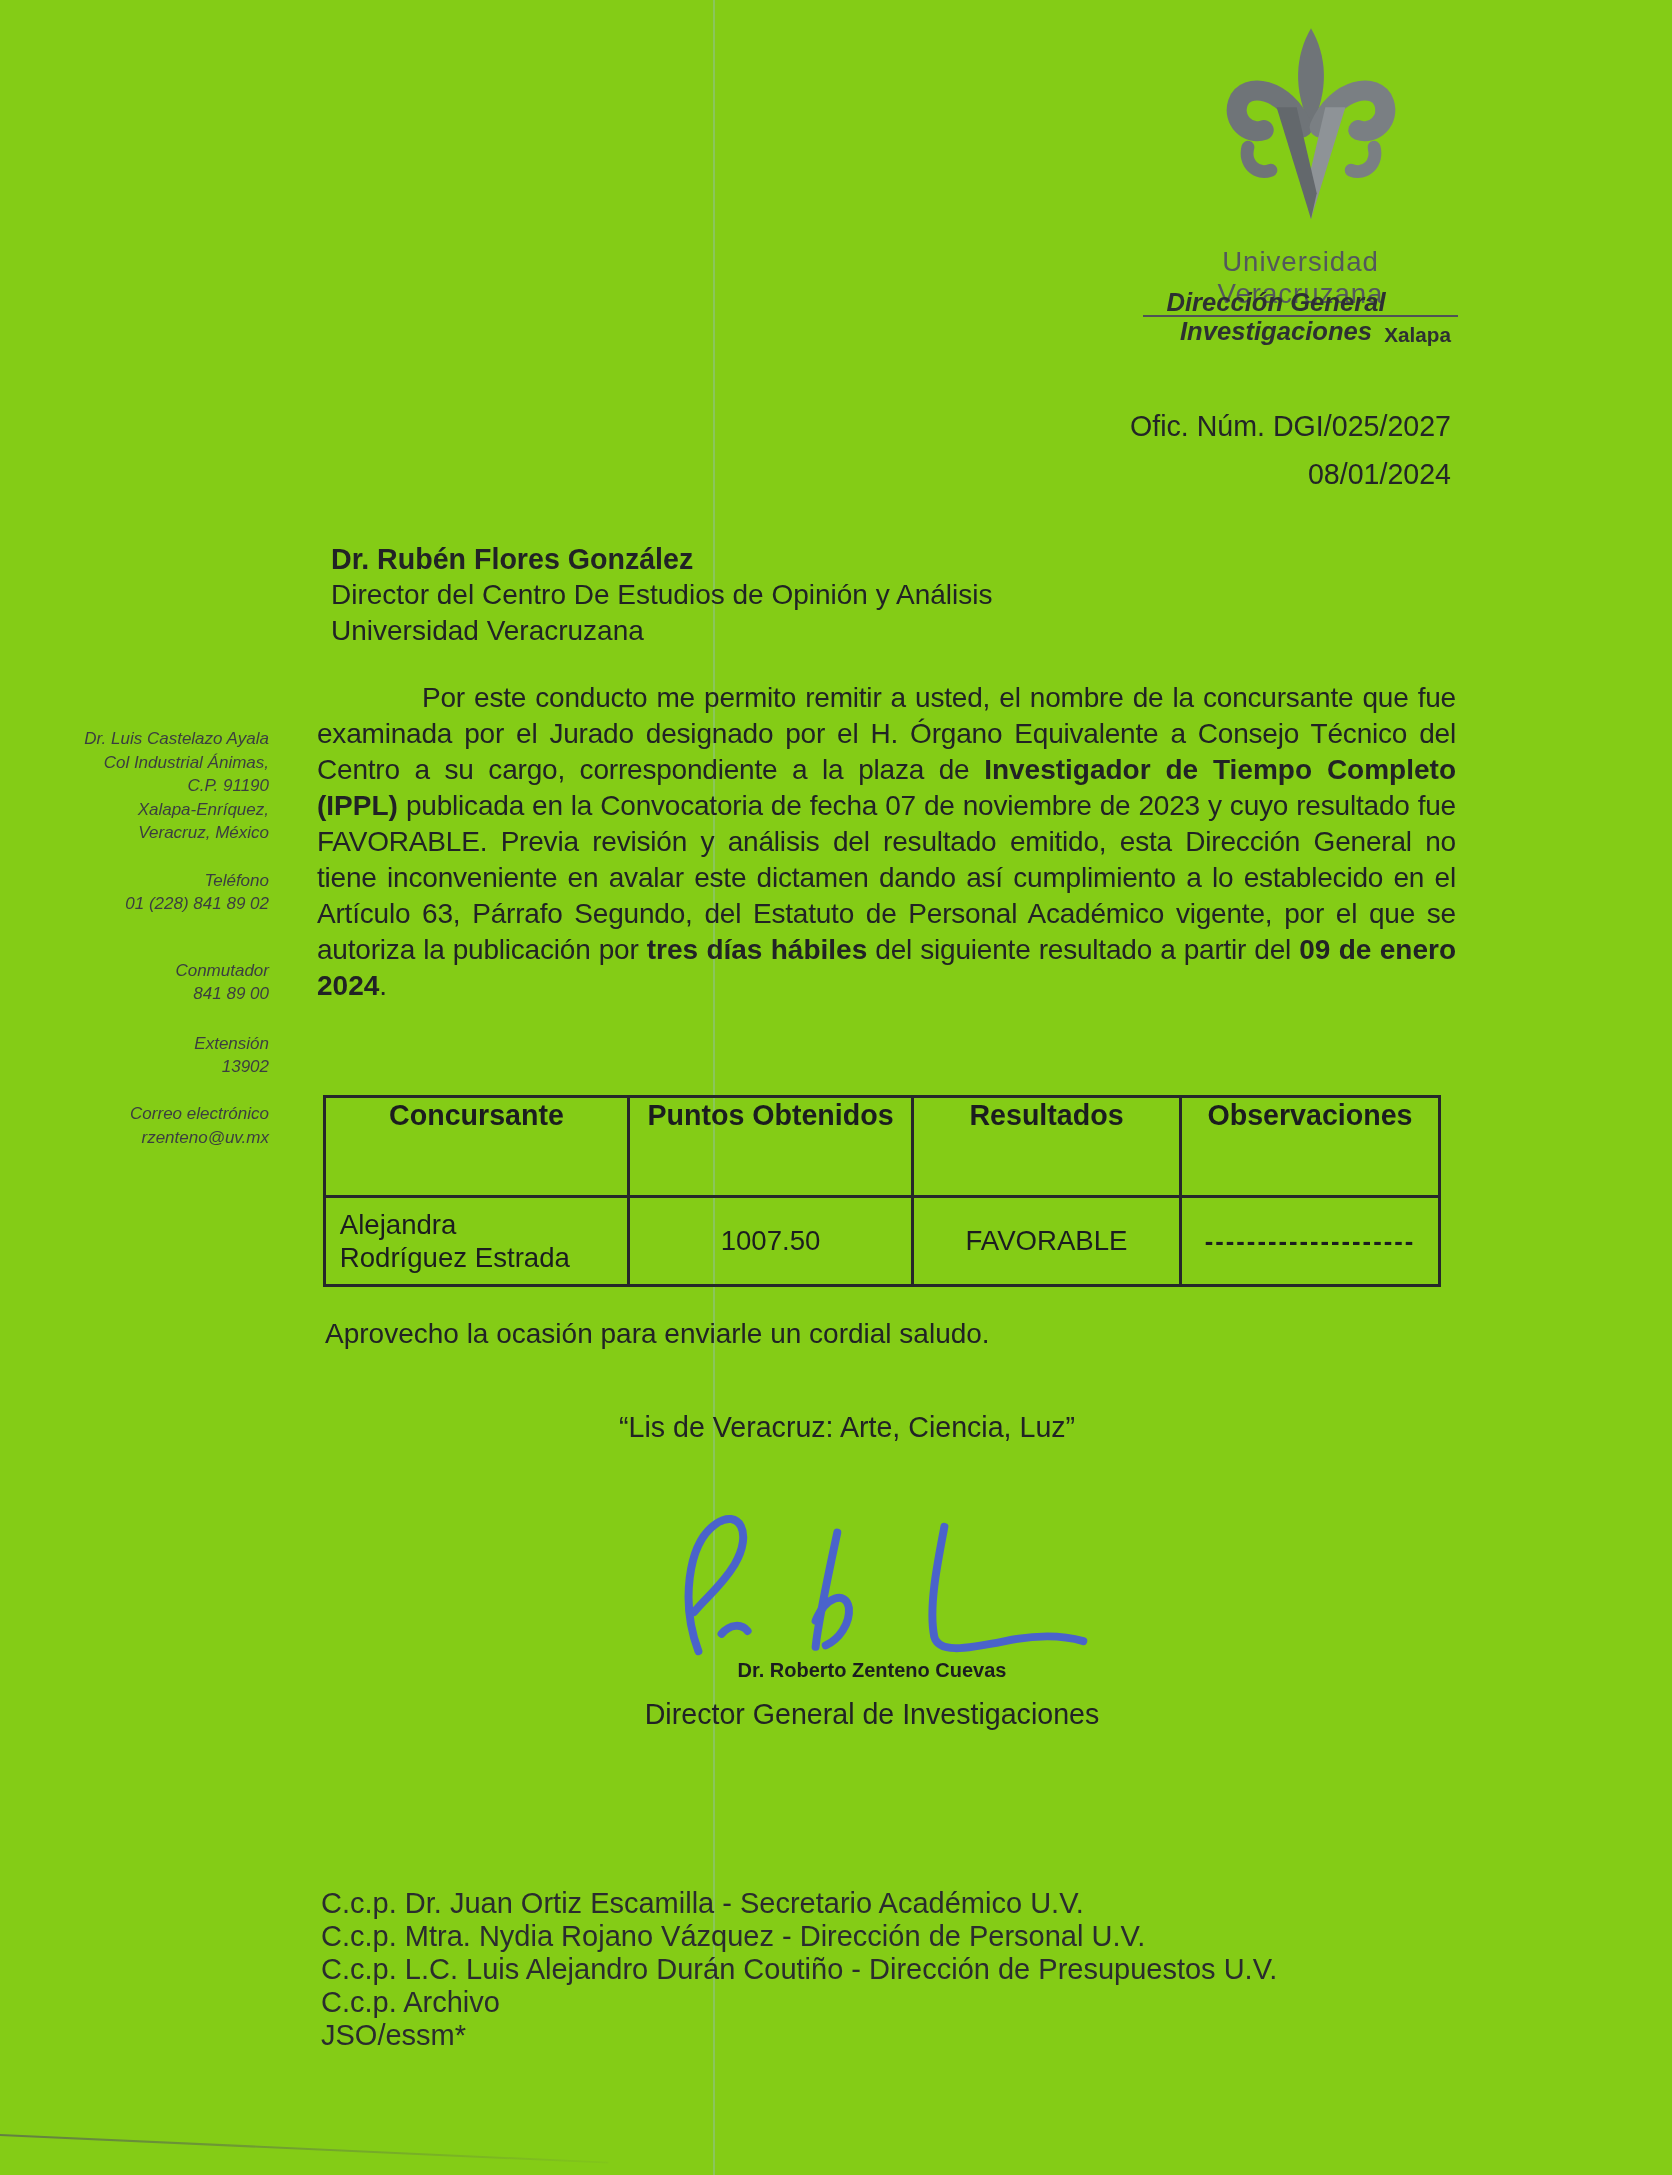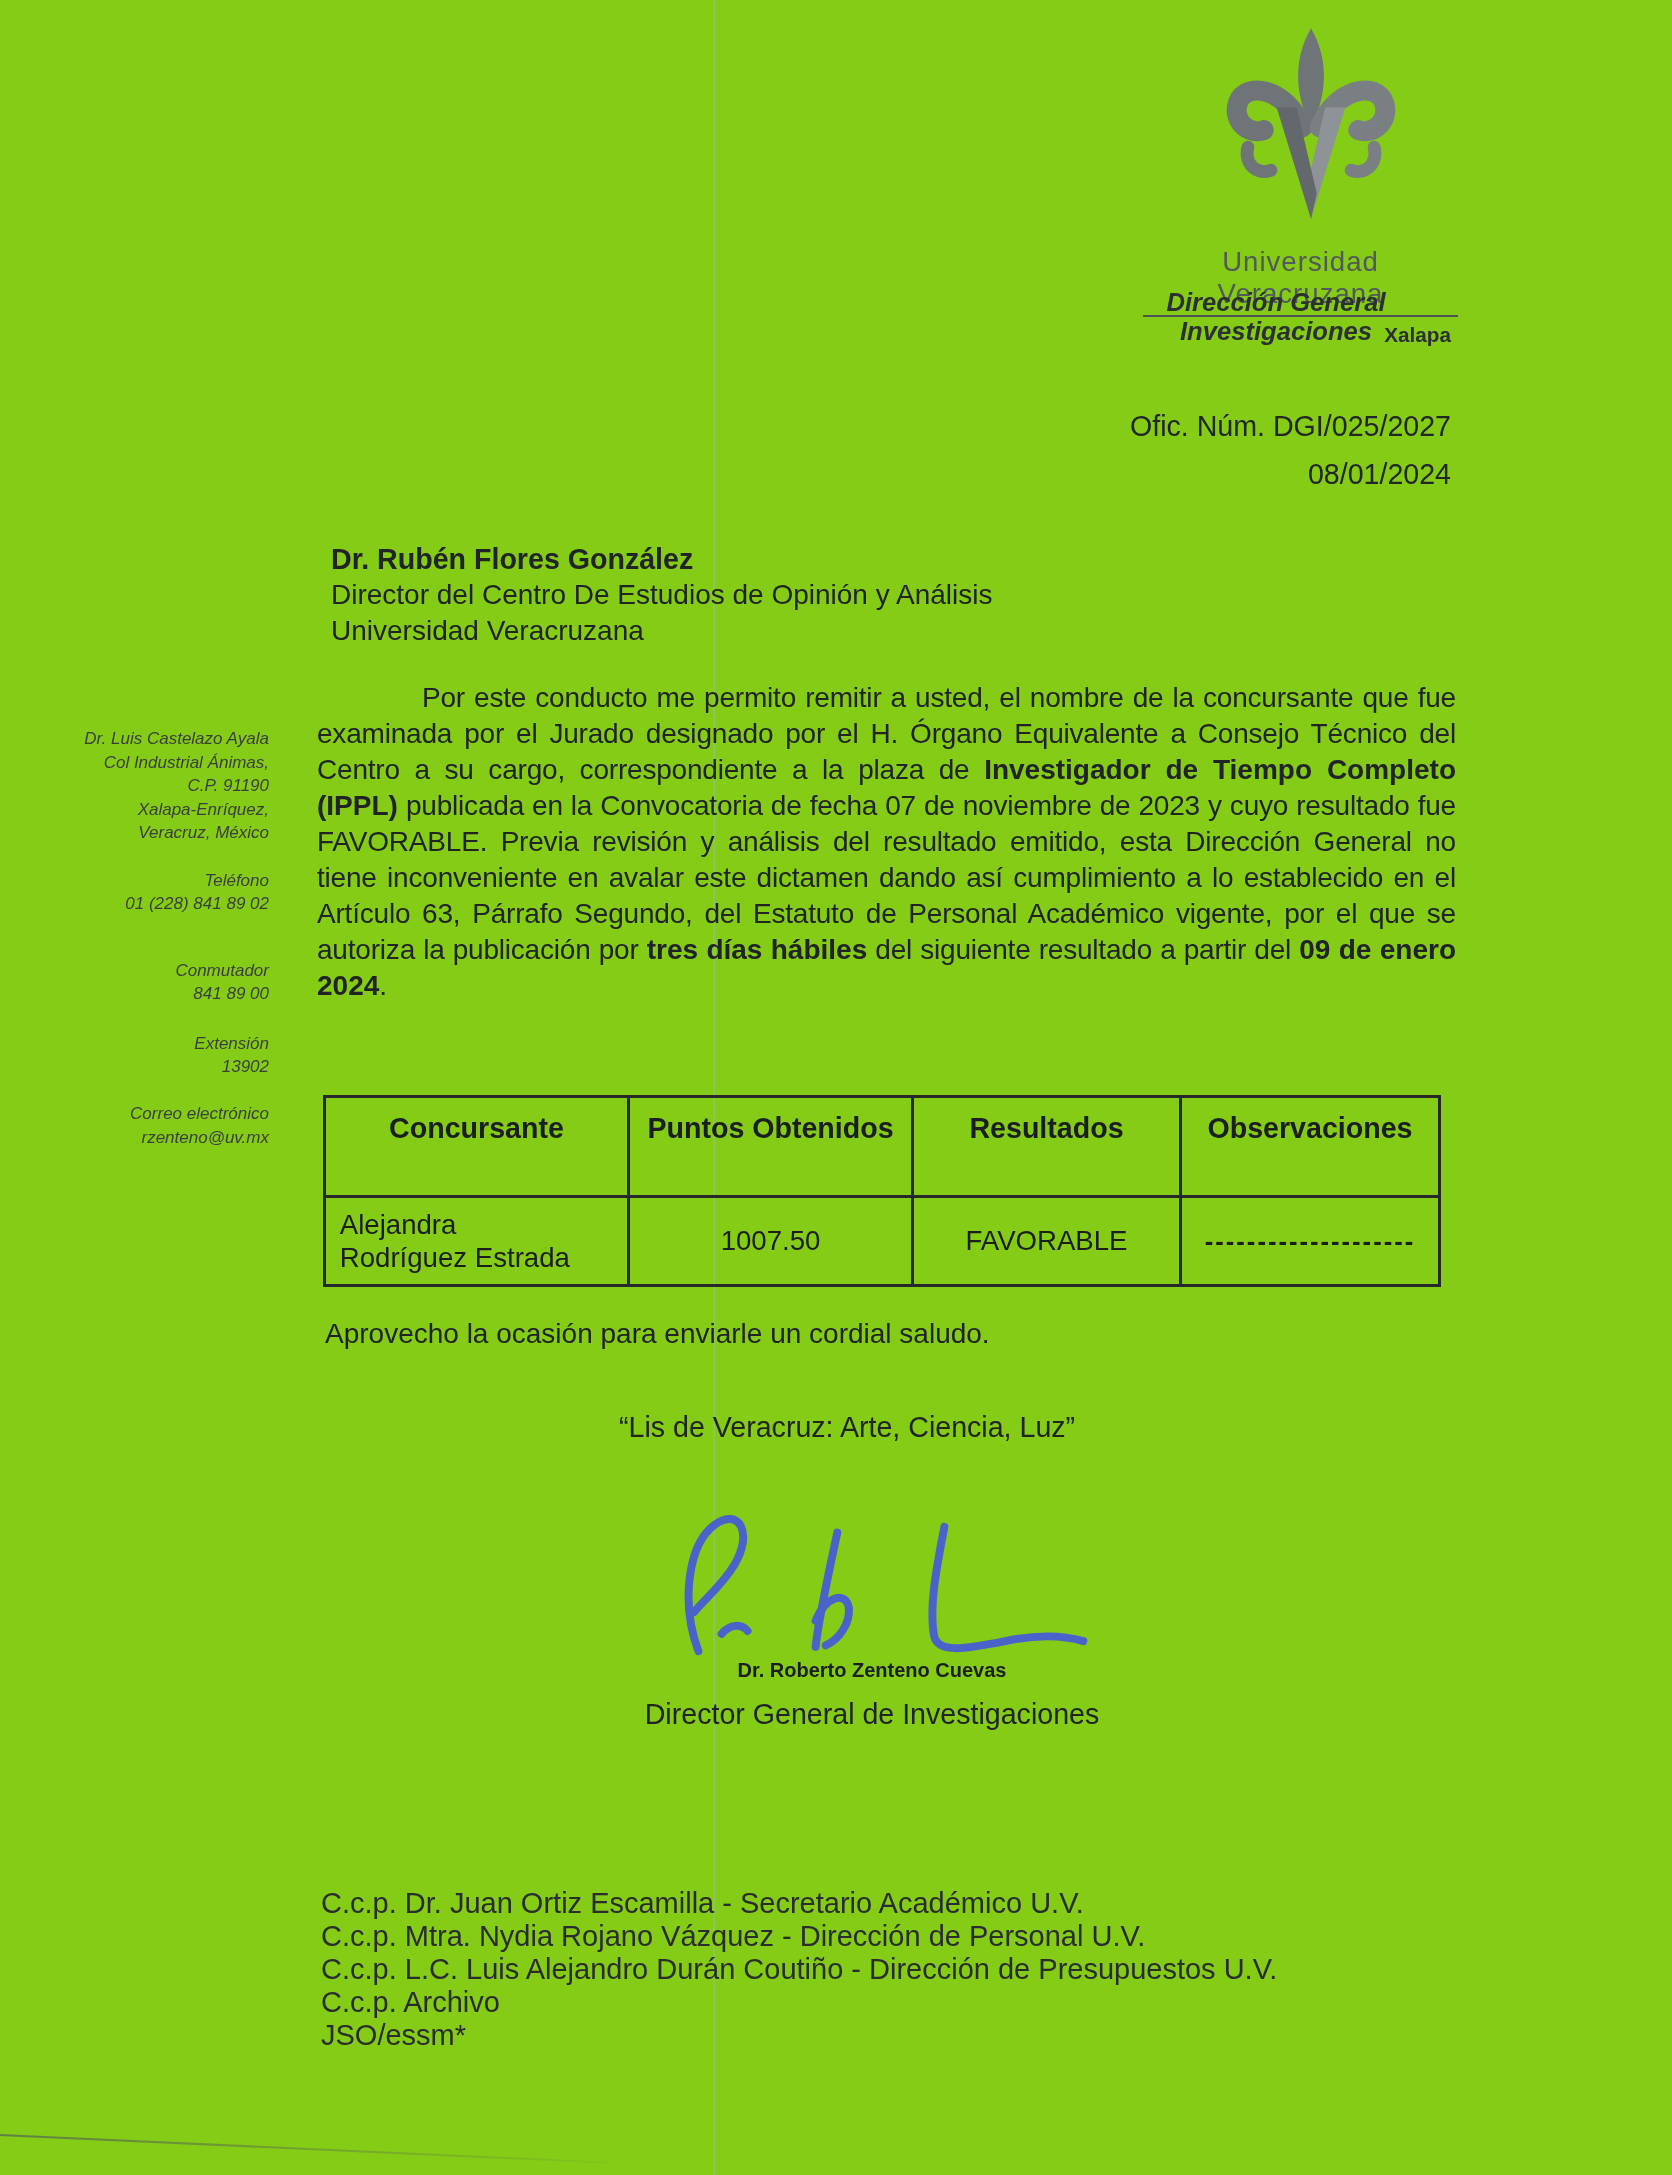--- a/index.html
+++ b/index.html
@@ -49,21 +49,21 @@
   
   .body-par{left:317px;top:680px;width:1139px;
     font-size:28px;line-height:36px;letter-spacing:-0.2px;
     text-align:justify;text-indent:105px;color:#212325;}
   .body-par b{letter-spacing:0;}
 
   
   .tbl{left:323px;top:1095px;}
   table{border-collapse:collapse;table-layout:fixed;width:1115px;}
   th,td{border:3px solid #26282a;overflow:hidden;}
-  th{font-size:28.6px;font-weight:bold;vertical-align:top;padding-top:14px;text-align:center;color:#1b1d1f;}
+  th{font-size:28.6px;font-weight:bold;vertical-align:top;padding-top:1px;text-align:center;color:#1b1d1f;}
   tr.hdr{height:100px;}
   tr.dat{height:89px;}
   td{font-size:27.6px;vertical-align:middle;text-align:center;color:#1b1d1f;}
   td.c-name{text-align:left;padding-left:13.8px;line-height:33px;}
   td.c-obs{font-weight:bold;letter-spacing:2px;font-size:25.6px;}
 
   .closing{left:325px;top:1318px;font-size:28px;color:#212325;}
   .motto{left:619px;top:1411px;font-size:28.6px;color:#212325;}
 
   

